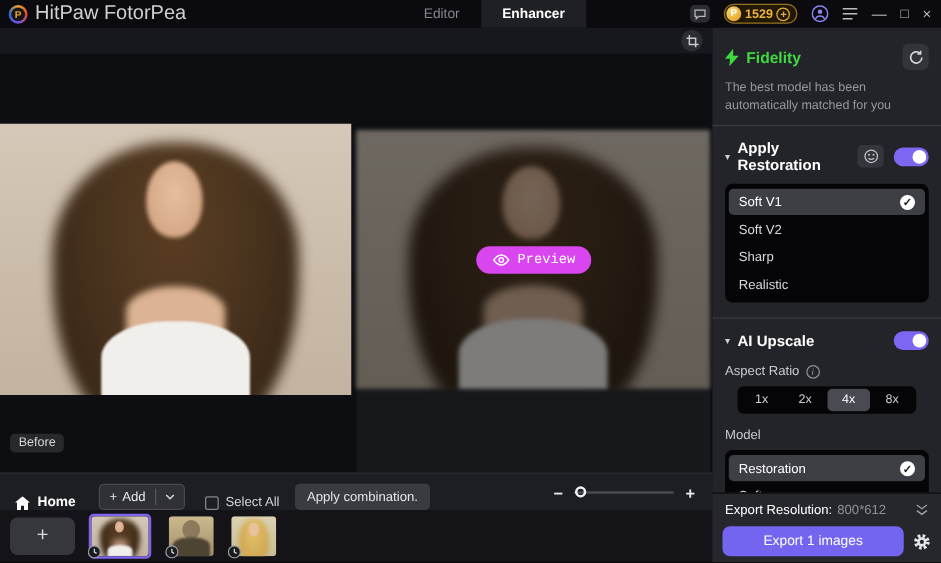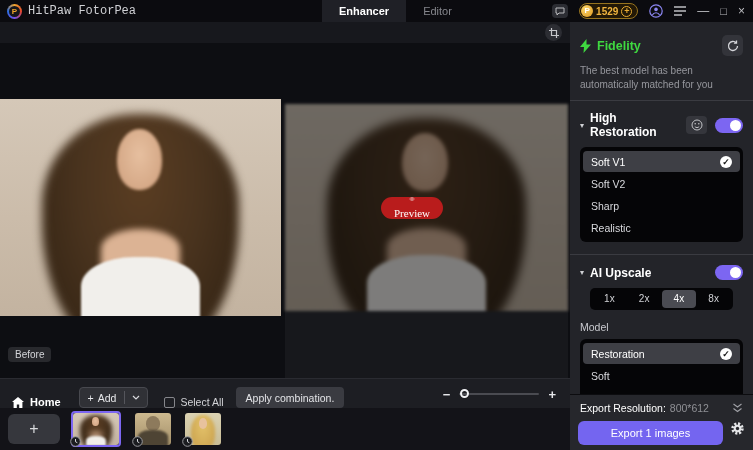--- a/index.html
+++ b/index.html
@@ -4,21 +4,21 @@
 <style>
   * { box-sizing: border-box; margin: 0; padding: 0; }
   html,body { background:#000; }
   body { font-family:"Liberation Sans", sans-serif; }
   .app { position:relative; width:753px; height:450px; background:#0d0e12; overflow:hidden; color:#e8e9ec; font-size:11px; }
 
   
   .titlebar { position:absolute; top:0; left:0; width:753px; height:22px; background:#0b0b0f; display:flex; align-items:center; z-index:30; }
   .logo { width:15px; height:15px; border-radius:50%; margin-left:7px; background:conic-gradient(#f0a42a,#e2452f,#7452e8,#2a6be0,#f0a42a); display:flex; align-items:center; justify-content:center; }
   .logo-inner { width:11px; height:11px; border-radius:50%; background:#16161a; color:#f0a42a; font-size:8px; font-weight:bold; text-align:center; line-height:11px; }
-  .app-title { color:#cfd0d4; font-size:12px; margin-left:6px;font-family:Liberation Mono, monospace; }
+  .app-title { color:#cfd0d4; font-size:16px; margin-left:6px; }
   .tabs { position:absolute; left:322px; top:0; height:22px; display:flex; }
   .tab { padding:0 17px; line-height:22px; font-size:11px; color:#85868c; cursor:default; }
   .tab.active { background:#1f2026; color:#ffffff; font-weight:bold; }
   .tb-right { position:absolute; right:8px; top:0; height:22px; display:flex; align-items:center; gap:11px; }
   .fb-icon { width:16px; height:14px; border-radius:4px; background:#2c2d33; display:flex; align-items:center; justify-content:center; }
   .credits { display:flex; align-items:center; height:16px; border:1px solid #96731f; border-radius:9px; background:#221806; padding:0 5px 0 1px; gap:3px; }
   .coin { width:12px; height:12px; border-radius:50%; background:radial-gradient(circle at 35% 30%, #fad56a, #e0991f); color:#fff; font-size:8px; font-weight:bold; text-align:center; line-height:12px; }
   .credits-num { color:#f0b43e; font-size:10px; font-weight:bold; }
   .plus-circle { width:11px; height:11px; border-radius:50%; border:1px solid #e8ab32; color:#e8ab32; font-size:9px; line-height:9px; text-align:center; font-weight:bold; }
   .account { width:14px; height:14px; }
@@ -33,21 +33,21 @@
 
   .portrait { position:absolute; overflow:hidden; background:linear-gradient(180deg,#d5c8b8 0%,#cbbcaa 55%,#c3b3a0 100%); }
   .photo-before { left:0; top:77px; width:281px; height:217px; }
   .photo-after  { left:285px; top:82px; width:283px; height:207px; }
   .portrait .hair { position:absolute; left:15%; top:7%; width:70%; height:110%; background:radial-gradient(ellipse at 50% 28%, #5a3d22 0%, #49331e 45%, #382716 78%); border-radius:48% 48% 40% 40% / 38% 38% 55% 55%; filter:blur(5px); }
   .portrait .face { position:absolute; left:41.5%; top:14%; width:16%; height:28%; background:radial-gradient(ellipse at 50% 42%, #e6bf9f 0%, #d2a482 85%); border-radius:50% 50% 46% 46%; filter:blur(1.5px); }
   .portrait .chest { position:absolute; left:36%; top:60%; width:28%; height:18%; background:#dcb394; border-radius:50% 50% 0 0; filter:blur(3px); }
   .portrait .shirt { position:absolute; left:29%; top:73%; width:42%; height:30%; background:#f1efeb; border-radius:45% 45% 0 0; filter:blur(1px); }
   .dim { filter:brightness(0.52) saturate(0.85) blur(1.5px); }
 
-  .preview-btn { position:absolute; left:381px; top:175px; height:22px; padding:0 13px; background:#b91c1c; border:none; border-radius:11px; display:flex; align-items:center; gap:6px; color:#fff; font-size:11px; font-family:Liberation Serif, serif;flex-direction:column; }
+  .preview-btn { position:absolute; left:381px; top:175px; height:22px; padding:0 13px; background:#d946ef; border:none; border-radius:11px; display:flex; align-items:center; gap:6px; color:#fff; font-size:11px; font-family:Liberation Mono, monospace; }
   .before-badge { position:absolute; left:8px; top:325px; padding:2px 7px; background:rgba(42,43,48,0.92); border-radius:4px; color:#d4d5d9; font-size:10px; }
 
   
   .toolbar { position:absolute; left:0; top:378px; width:570px; height:30px; background:#1d1e23; border-top:1px solid #2a2b31; display:flex; align-items:flex-end; }
   .home { display:flex; align-items:center; gap:6px; margin-left:12px; color:#fff; font-weight:bold; font-size:11px; }
   .add-btn { display:flex; align-items:center; height:21px; margin-left:18px; background:#303136; border:1px solid #48494f; border-radius:4px; color:#e7e8eb; }
   .add-main { display:flex; align-items:center; gap:4px; padding:0 8px; font-size:10.5px; }
   .add-sep { width:1px; height:13px; background:#55565c; }
   .add-caret { padding:0 7px; display:flex; align-items:center; }
   .selectall { display:flex; align-items:center; gap:5px; margin-left:16px; color:#d2d3d7; font-size:10.5px; }
@@ -98,39 +98,39 @@
   .seg { margin:0 20px; background:#050507; border-radius:5px; display:flex; padding:2px; }
   .seg-item { flex:1; text-align:center; line-height:18px; font-size:10px; color:#d0d1d5; border-radius:4px; }
   .seg-item.selected { background:#4a4b52; color:#fff; }
   .sb-divider { margin:12px 0 0; }
 
   .export-area { position:absolute; left:0; bottom:0; width:183px; height:56px; background:#26272c; border-top:1px solid #0c0c0f; }
   .exp-row { display:flex; align-items:center; margin:7px 10px 0; font-size:10.5px; }
   .exp-label { color:#ffffff; font-weight:normal; }
   .exp-value { color:#8f9095; margin-left:4px; }
   .exp-chevrons { margin-left:auto; display:flex; }
-  .exp-btn-row { display:flex; align-items:flex-start; gap:7px; margin:7px 8px 16px; }
+  .exp-btn-row { display:flex; align-items:center; gap:7px; margin:7px 8px 16px; }
   .export-btn { flex:1; height:24px; background:#7465f0; border:none; border-radius:6px; color:#fff; font-size:11px; font-family:inherit; }
 
   svg { display:block; }
 </style>
 </head>
 <body>
 
 <div class="app">
 
   <div class="titlebar">
     <div class="logo">
       <div class="logo-inner">P</div>
     </div>
     <span class="app-title">HitPaw FotorPea</span>
 
     <div class="tabs">
+      <div class="tab">Editor</div>
       <div class="tab active">Enhancer</div>
-      <div class="tab">Editor</div>
     </div>
 
     <div class="tb-right">
       <div class="fb-icon">
         <svg width="10" height="9" viewBox="0 0 10 9">
             <path d="M1 1h8v5H4L2 8V6H1z" fill="none" stroke="#b9babd" stroke-width="1"></path>
           </svg>
       </div>
       <div class="credits">
         <span class="coin">P</span>
@@ -292,21 +292,21 @@
             <path d="M9.5 0.6v2.6H6.9" fill="none" stroke="#d5d6da" stroke-width="1.3"></path>
           </svg>
       </div>
     </div>
 
     <div class="ap-desc">The best model has been automatically matched for you</div>
     <div class="divider"></div>
 
     <div class="section-head">
       <span class="caret">▾</span>
-      <span class="section-title">High Restoration</span>
+      <span class="section-title">Apply Restoration</span>
       <div class="head-right">
         <div class="face-pick-btn">
           <svg width="12" height="12" viewBox="0 0 12 12">
               <circle cx="6" cy="6" r="5" fill="none" stroke="#c2c3c7" stroke-width="1"></circle>
               <circle cx="4.2" cy="4.8" r="0.8" fill="#c2c3c7"></circle>
               <circle cx="7.8" cy="4.8" r="0.8" fill="#c2c3c7"></circle>
               <path d="M3.8 7.5a2.8 2.8 0 0 0 4.4 0" fill="none" stroke="#c2c3c7" stroke-width="1"></path>
             </svg>
         </div>
         <div class="toggle"></div>
@@ -332,20 +332,24 @@
     <div class="divider sb-divider"></div>
 
     <div class="section-head">
       <span class="caret">▾</span>
       <span class="section-title">AI Upscale</span>
       <div class="head-right">
         <div class="toggle"></div>
       </div>
     </div>
 
+    <div class="sub-label">
+      <span>Aspect Ratio</span>
+      <span class="info-dot">i</span>
+    </div>
 
     <div class="seg">
       <div class="seg-item">1x</div>
       <div class="seg-item">2x</div>
       <div class="seg-item selected">4x</div>
       <div class="seg-item">8x</div>
     </div>
 
     <div class="sub-label">Model</div>
 

